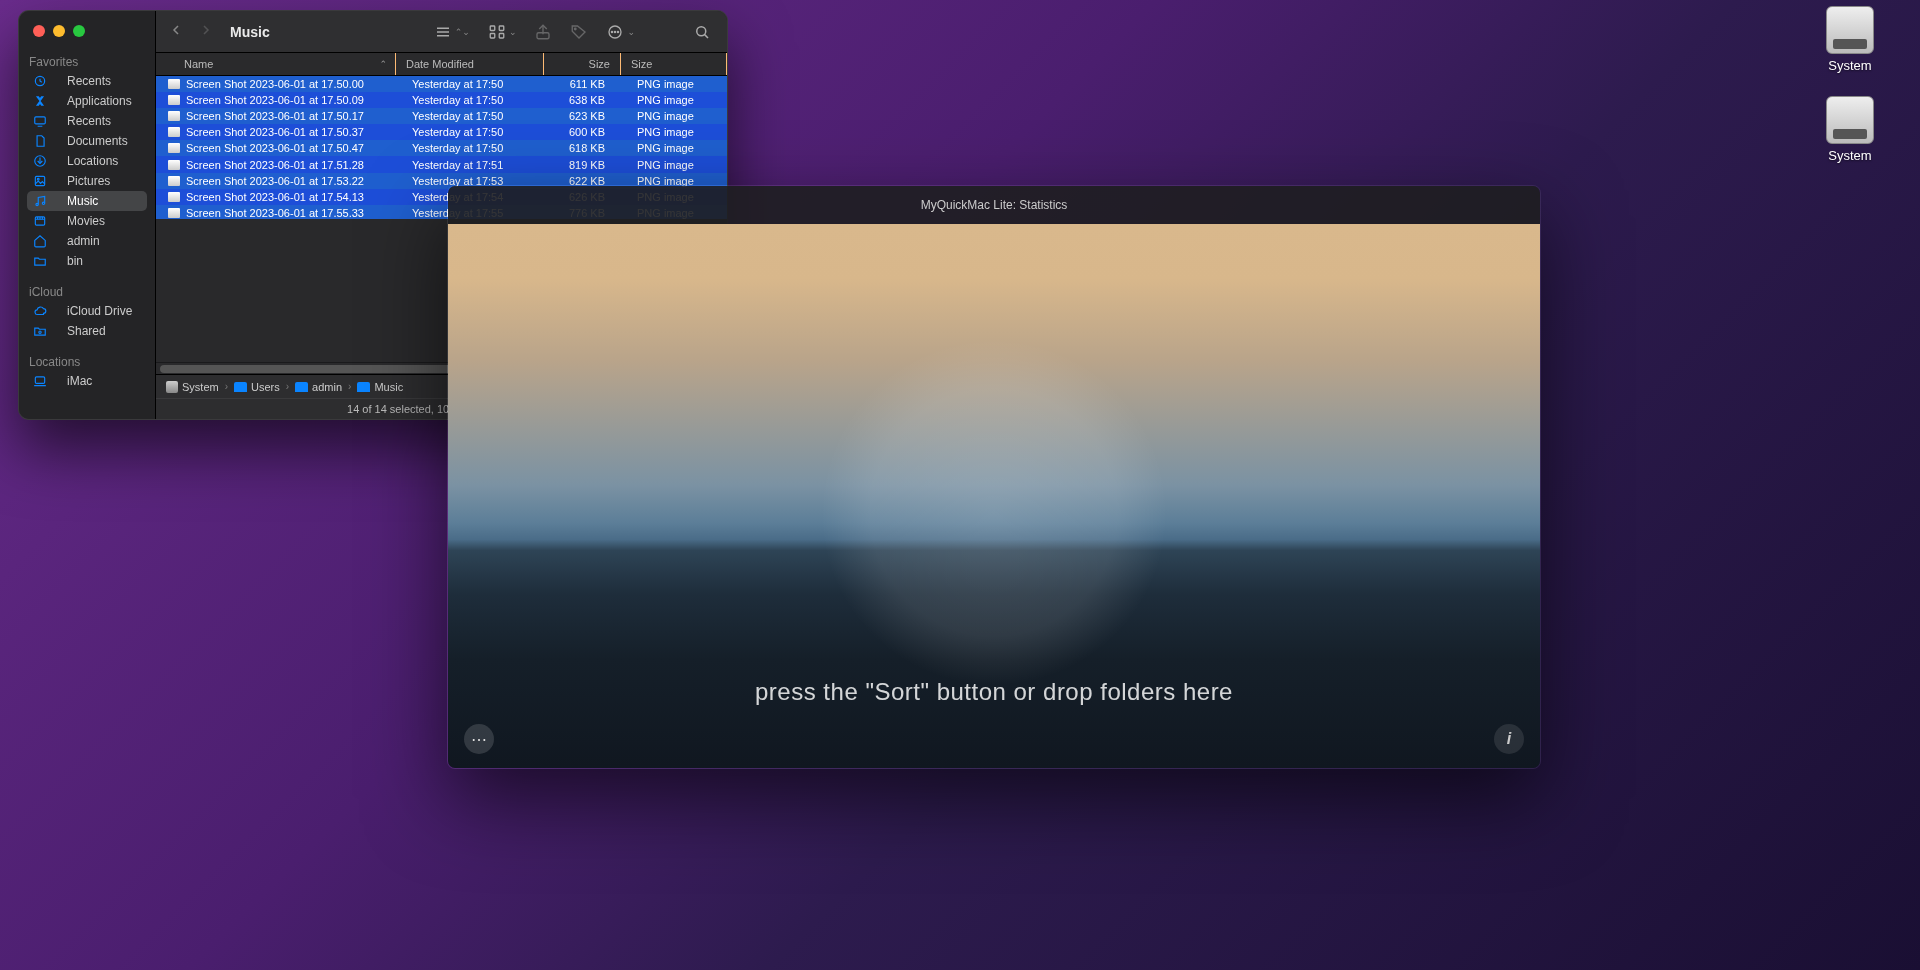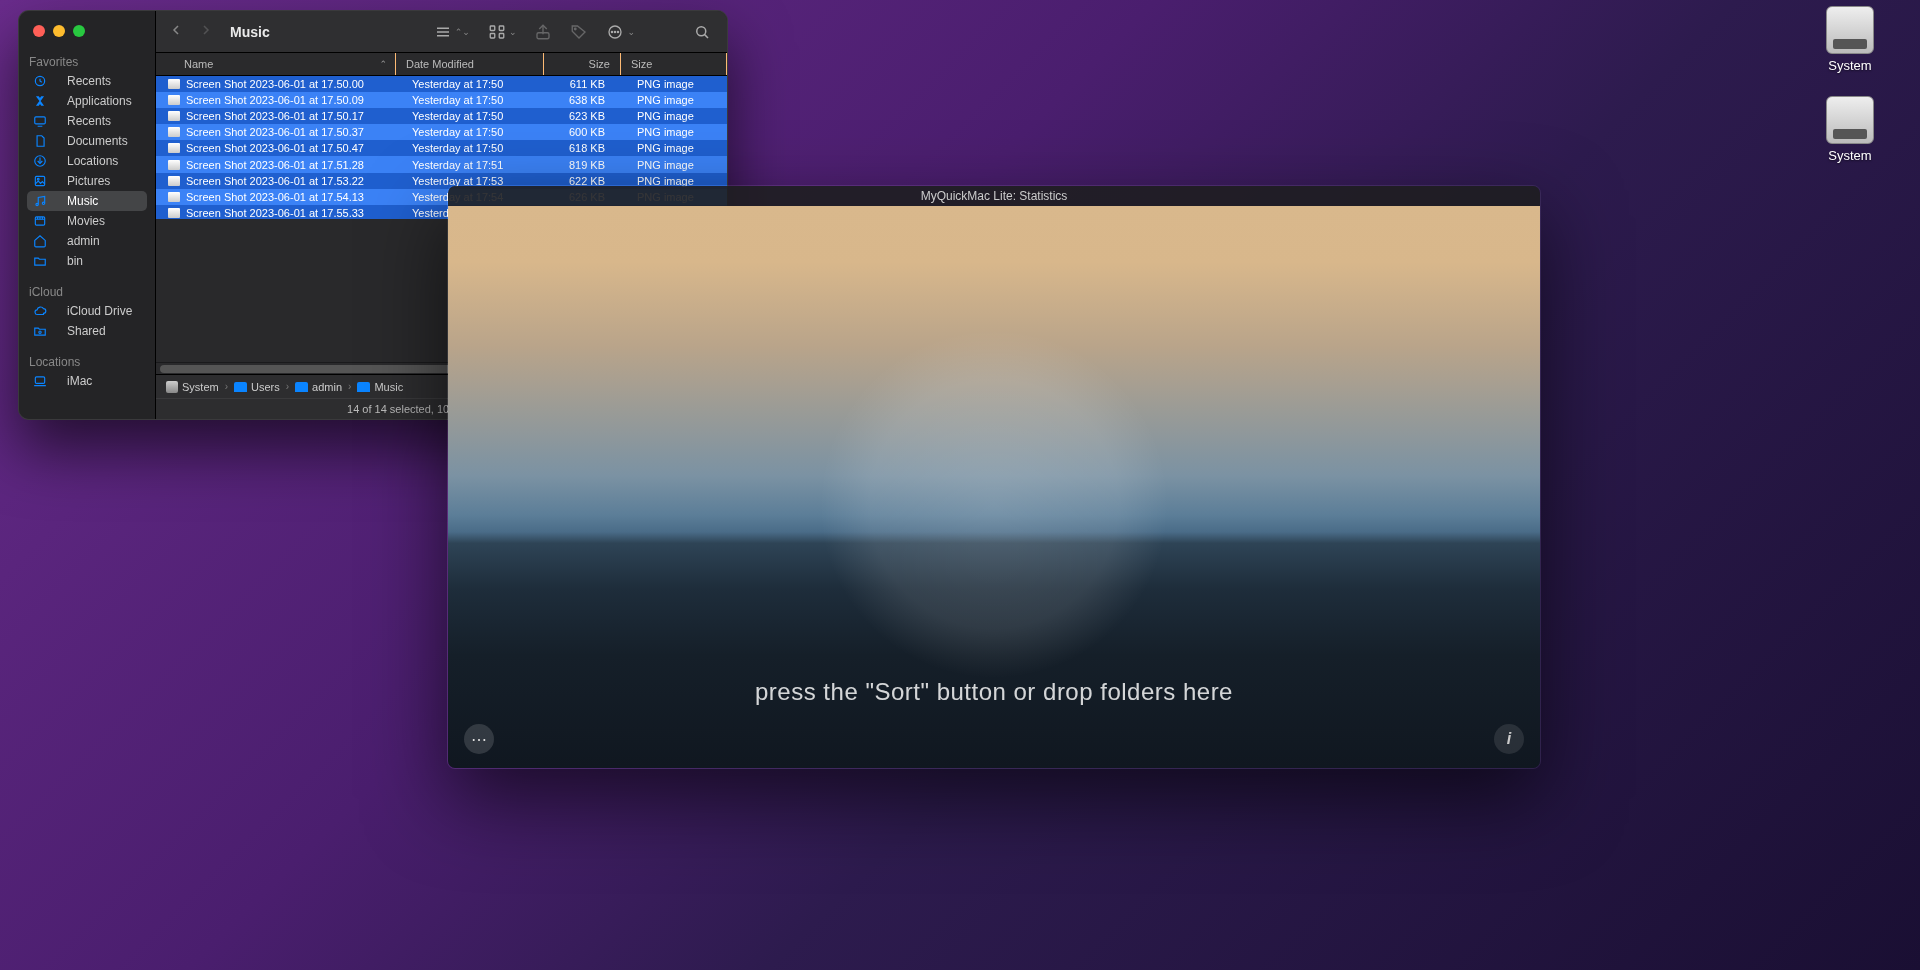--- a/index.html
+++ b/index.html
@@ -89,21 +89,21 @@
   .col-date { flex:0 0 148px; }
   .col-size { flex:0 0 77px; justify-content:flex-end; }
   .col-kind { flex:1; border-right:none; }
 
   .file-list { flex:1; overflow-y:auto; overflow-x:hidden; }
   .row {
     display:flex; height:16.1px;
     color:#fff; font-size:11px;
     background:#1f5fcf;
   }
-  .row.alt { background:#3b82f6; }
+  .row.alt { background:#1d4ed8; }
   .row > div { display:flex; align-items:center; padding:0 16px; white-space:nowrap; overflow:hidden; }
   .row .c-name { flex:0 0 240px; padding-left:12px; gap:6px; }
   .row .c-date { flex:0 0 148px; }
   .row .c-size { flex:0 0 77px; justify-content:flex-end; }
   .row .c-kind { flex:1; }
   .file-ic { width:12px; height:10px; background:linear-gradient(#fff,#ccc); border-radius:1px; flex:none; }
 
   .scrollbar-h {
     height:12px; background:#2a2a2c; border-top:1px solid #1a1a1c;
     position:relative;
@@ -131,21 +131,21 @@
 
   
   .mqm {
     position:absolute; left:447px; top:185px; width:1094px; height:584px;
     border-radius: 8px; overflow:hidden;
     box-shadow: 0 30px 80px rgba(0,0,0,.6);
     display:flex; flex-direction:column;
     border:1px solid rgba(255,255,255,.06);
   }
   .mqm-title {
-    height:20px; background:rgba(30,30,32,.9);
+    height:38px; background:rgba(30,30,32,.9);
     display:flex; align-items:center; justify-content:center;
     color:#ccc; font-size:12px; font-weight:500;
   }
   .mqm-body {
     flex:1;
     background:
       radial-gradient(circle at 50% 53%, rgba(255,255,255,.16) 0%, rgba(255,255,255,.1) 20%, rgba(255,255,255,0) 28%),
       linear-gradient(to bottom,
         #d9b88c 0%, #d8b78b 10%,
         #b9a48a 25%,

